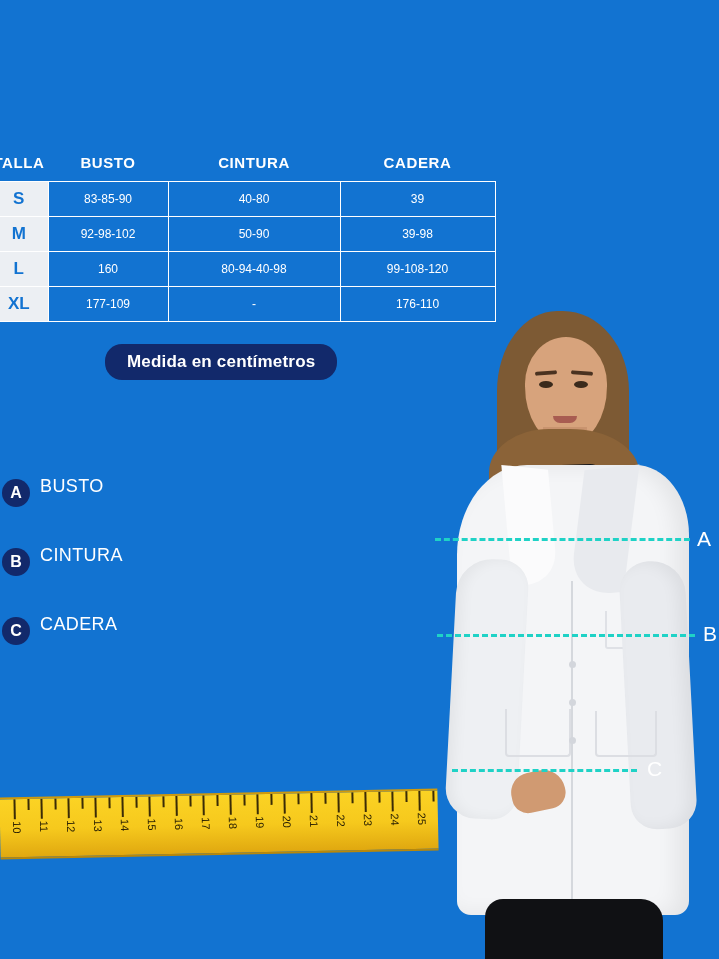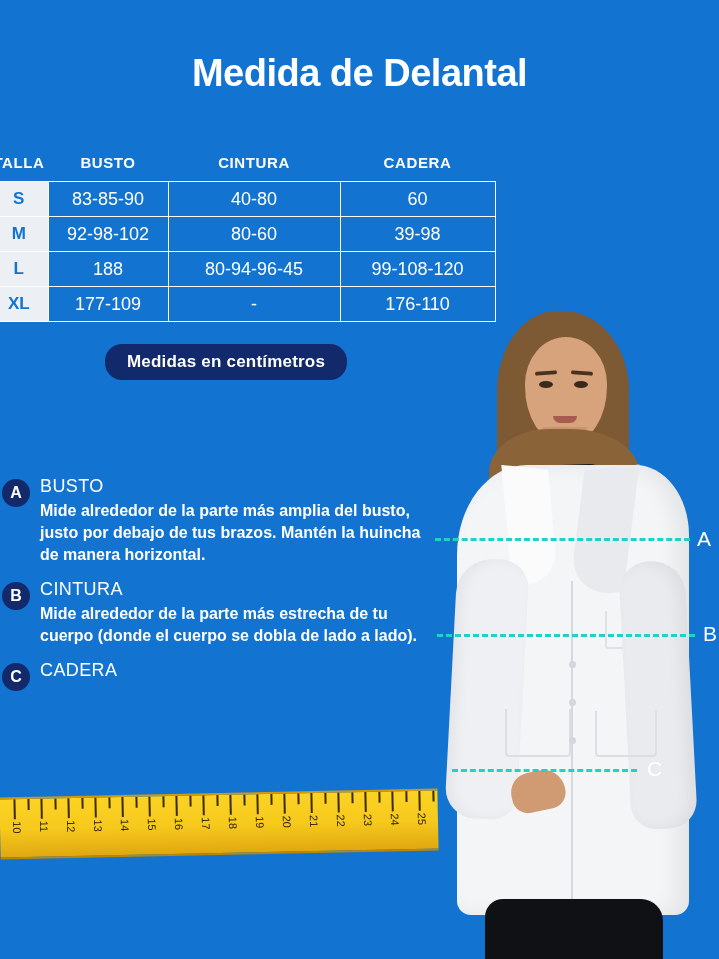--- a/index.html
+++ b/index.html
@@ -52,21 +52,21 @@
     font-weight: bold;
     letter-spacing: 0.6px;
     padding: 4px 0 10px 0;
     text-align: center;
     border: none;
     background: transparent;
   }
   table.size-table td {
     border: 1px solid #ffffff;
     color: #ffffff;
-    font-size: 18px;
+    font-size: 12px;
     text-align: center;
     height: 34px;
     padding: 0;
   }
   table.size-table td.size-col {
     background: #eceff3;
     color: #1273d1;
     font-weight: bold;
     font-size: 17px;
     border-left: none;
@@ -386,21 +386,20 @@
     color: #2b2103;
     transform: rotate(90deg);
     transform-origin: left top;
   }
 </style>
 </head>
 <body>
 
 <div class="page">
 
-  <div class="title">Medida de Delantal</div>
 
   <div class="table-wrap">
     <table class="size-table">
       <colgroup>
         <col class="c0">
           <col class="c1">
           <col class="c2">
           <col class="c3">
       </colgroup>
       <thead>
@@ -409,56 +408,54 @@
           <th>BUSTO</th>
           <th>CINTURA</th>
           <th>CADERA</th>
         </tr>
       </thead>
       <tbody>
         <tr>
           <td class="size-col">S</td>
           <td>83-85-90</td>
           <td>40-80</td>
-          <td>60</td>
+          <td>39</td>
         </tr>
         <tr>
           <td class="size-col">M</td>
           <td>92-98-102</td>
-          <td>80-60</td>
+          <td>50-90</td>
           <td>39-98</td>
         </tr>
         <tr>
           <td class="size-col">L</td>
-          <td>188</td>
-          <td>80-94-96-45</td>
+          <td>160</td>
+          <td>80-94-40-98</td>
           <td>99-108-120</td>
         </tr>
         <tr>
           <td class="size-col">XL</td>
           <td>177-109</td>
           <td>-</td>
           <td>176-110</td>
         </tr>
       </tbody>
     </table>
   </div>
 
-  <div class="pill">Medidas en centímetros</div>
+  <div class="pill">Medida en centímetros</div>
 
   <div class="instructions">
     <div class="instr">
       <div class="badge a">A</div>
       <div class="instr-title">BUSTO</div>
-      <div class="instr-body">Mide alrededor de la parte más amplia del busto, justo por debajo de tus brazos. Mantén la huincha de manera horizontal.</div>
     </div>
     <div class="instr">
       <div class="badge b">B</div>
       <div class="instr-title">CINTURA</div>
-      <div class="instr-body">Mide alrededor de la parte más estrecha de tu cuerpo (donde el cuerpo se dobla de lado a lado).</div>
     </div>
     <div class="instr">
       <div class="badge c">C</div>
       <div class="instr-title">CADERA</div>
     </div>
   </div>
 
   <div class="photo">
     <div class="hair"></div>
     <div class="face"></div>

